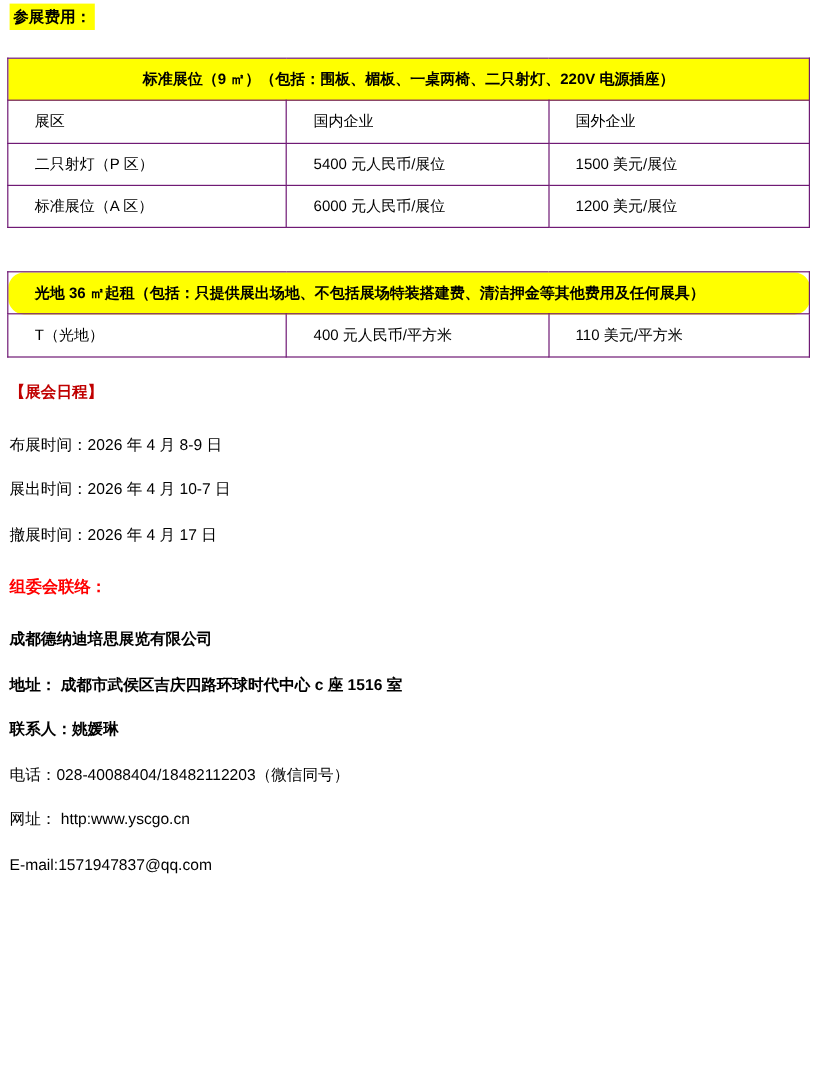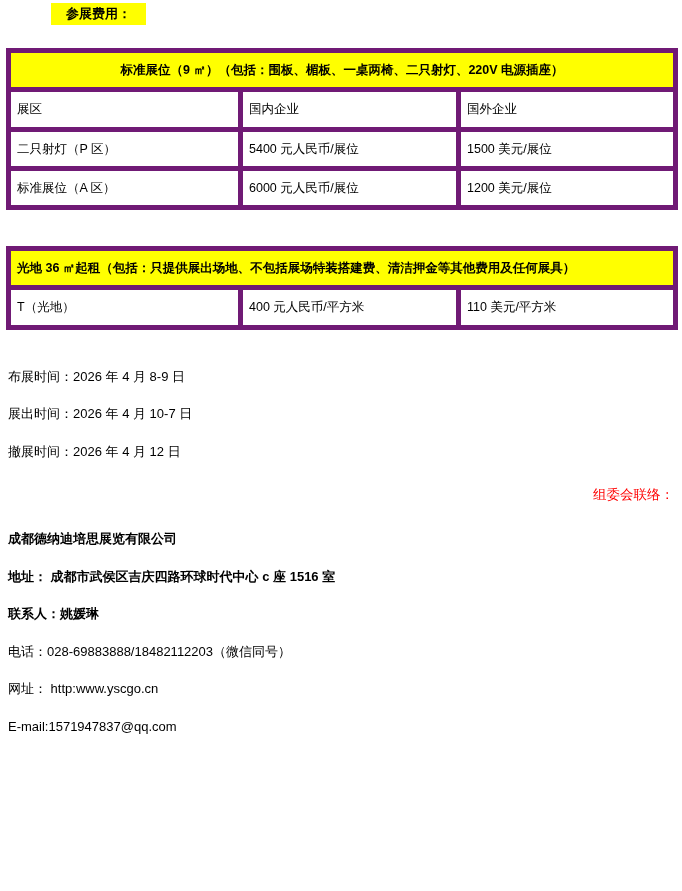--- a/index.html
+++ b/index.html
@@ -23,76 +23,75 @@
   }
   .section-title {
     font-weight: bold;
     color: #000;
     font-size: 13px;
     padding: 3px 2px 3px 2px;
   }
   .hl-yellow {
     background: #ffff00;
     display: inline-block;
-    padding: 2px 15px;
+    padding: 2px 3px;
     font-weight: bold;
-    margin-left: 43px;
   }
   .spacer-12 { height: 12px; }
   .spacer-16 { height: 16px; }
   .spacer-20 { height: 20px; }
 
   table.fee {
     border-collapse: collapse;
     width: 669px;
     table-layout: fixed;
     margin: 0;
   }
   table.fee td {
-    border: 5px solid #701a75;
-    padding: 9px 6px;
+    border: 1px solid #701a75;
+    padding: 9px 22px;
     font-size: 12.5px;
     vertical-align: middle;
     line-height: 1.3;
   }
   td.banner {
     background: #ffff00;
     font-weight: bold;
     text-align: center;
     font-size: 13px;
     padding: 12px 6px;
   }
   td.banner-left {
     background: #ffff00;
     font-weight: bold;
     text-align: left;
     font-size: 13px;
     padding: 10px 6px;
+    border-radius: 13px;
   }
   .col-a { width: 232px; }
   .col-b { width: 218px; }
   .col-c { width: 217px; }
 
   .schedule-head {
     color: #c00000;
     font-weight: bold;
     font-size: 13px;
     padding: 4px 2px;
   }
   .schedule-line {
     font-size: 13px;
     padding: 9px 2px;
     line-height: 1.5;
   }
   .contact-head {
     color: #ff0000;
-    font-weight: normal;
+    font-weight: bold;
     font-size: 13.5px;
     padding: 4px 2px;
-    text-align: right;
   }
   .contact-line {
     font-size: 13px;
     padding: 9px 2px;
     line-height: 1.5;
   }
   .contact-line.bold {
     font-weight: bold;
   }
 </style>
@@ -151,33 +150,34 @@
       <tr>
         <td>T（光地）</td>
         <td>400 元人民币/平方米</td>
         <td>110 美元/平方米</td>
       </tr>
     </tbody>
   </table>
 
   <div class="spacer-16"></div>
 
+  <div class="schedule-head">【展会日程】</div>
 
   <div class="spacer-12"></div>
 
   <div class="schedule-line">布展时间：2026 年 4 月 8-9 日</div>
   <div class="schedule-line">展出时间：2026 年 4 月 10-7 日</div>
-  <div class="schedule-line">撤展时间：2026 年 4 月 12 日</div>
+  <div class="schedule-line">撤展时间：2026 年 4 月 17 日</div>
 
   <div class="spacer-12"></div>
 
   <div class="contact-head">组委会联络：</div>
 
   <div class="spacer-12"></div>
 
   <div class="contact-line bold">成都德纳迪培思展览有限公司</div>
   <div class="contact-line bold">地址：  成都市武侯区吉庆四路环球时代中心 c 座 1516 室</div>
   <div class="contact-line bold">联系人：姚媛琳</div>
-  <div class="contact-line">电话：028-69883888/18482112203（微信同号）</div>
+  <div class="contact-line">电话：028-40088404/18482112203（微信同号）</div>
   <div class="contact-line">网址： http:www.yscgo.cn</div>
   <div class="contact-line">E-mail:1571947837@qq.com</div>
 
 </div>
 
 </body></html>

